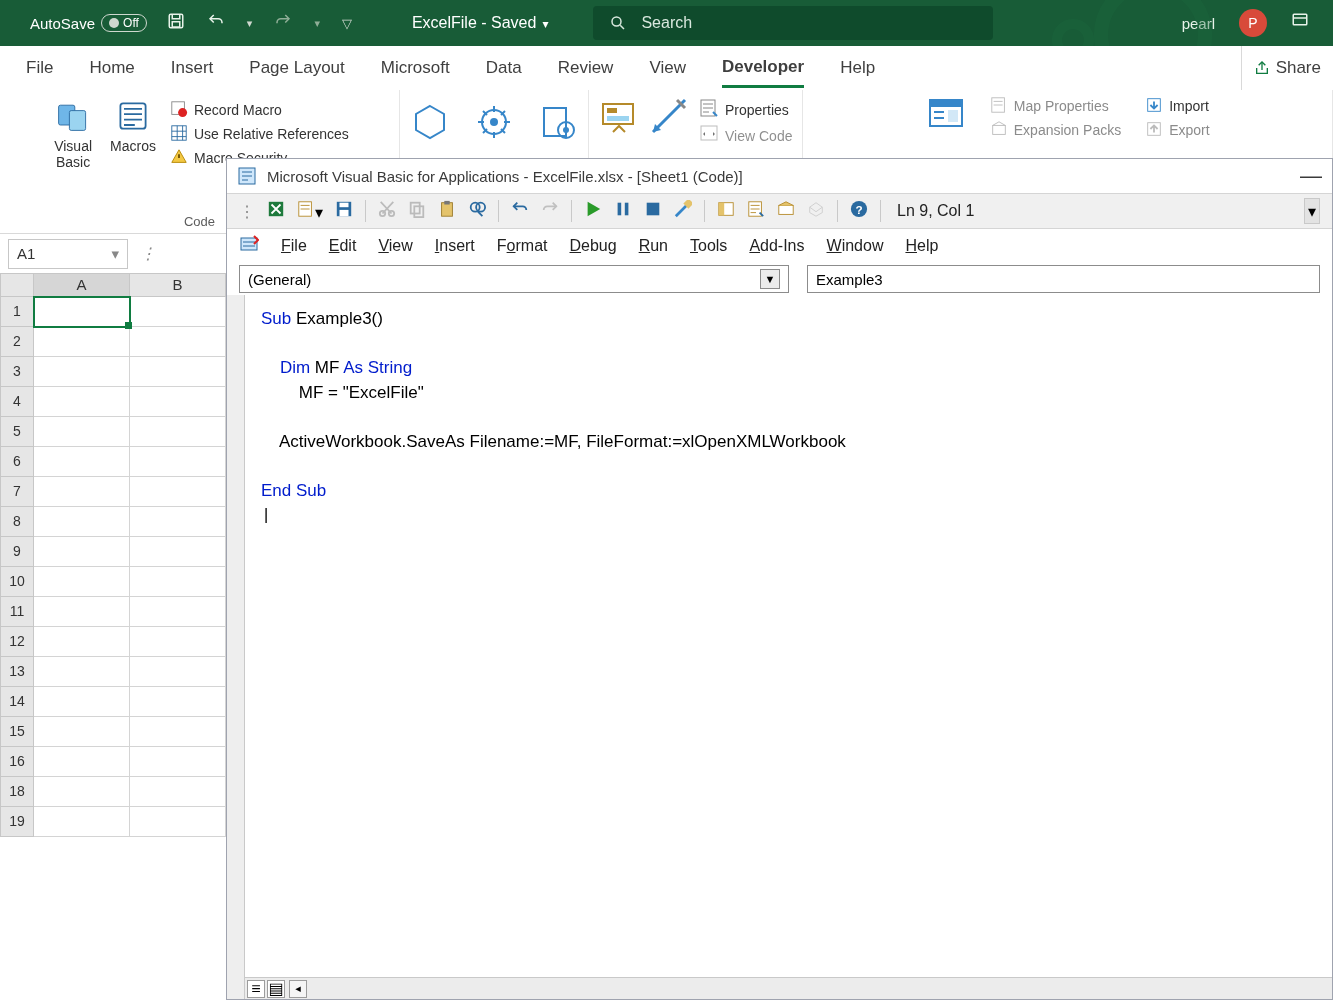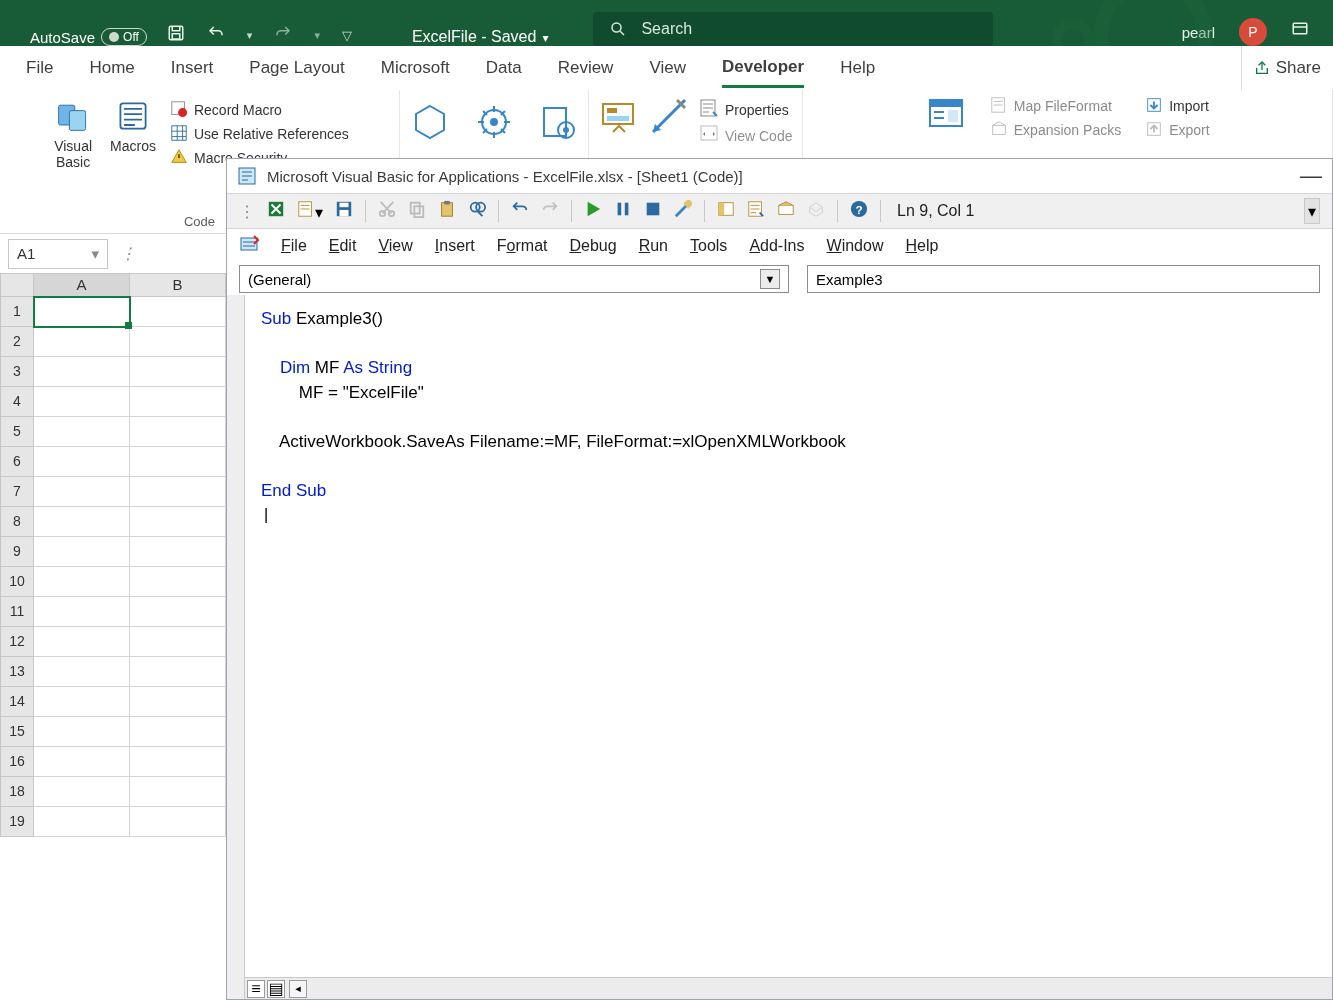--- a/index.html
+++ b/index.html
@@ -1,19 +1,19 @@
 <!DOCTYPE html>
 <html><head>
 <meta charset="utf-8">
 <style>
 * { margin: 0; padding: 0; box-sizing: border-box; font-family: "Segoe UI", Arial, sans-serif; }
 body { width: 1333px; height: 1000px; overflow: hidden; background: #fff; position: relative; }
 
 
-.titlebar { height: 46px; background: #185c37; color: #fff; display: flex; align-items: flex-end; }
+.titlebar { height: 46px; background: #185c37; color: #fff; display: flex; align-items: center; }
 .autosave { margin-left: 30px; font-size: 15px; }
 .autosave-toggle { display: inline-flex; align-items: center; border: 1px solid #cfd8cf; border-radius: 14px; padding: 1px 7px; margin-left: 6px; font-size: 12px; }
 .autosave-dot { width: 10px; height: 10px; background: #cfd8cf; border-radius: 50%; margin-right: 4px; }
 .qat { display: flex; gap: 22px; margin-left: 20px; align-items: center; }
 .qat svg { width: 18px; height: 18px; }
 .doc-title { margin-left: 60px; font-size: 16px; }
 .doc-title .dd { font-size: 12px; margin-left: 6px; }
 .searchbox { margin-left: 45px; background: #0f4b2c; border-radius: 4px; height: 34px; width: 400px; display: flex; align-items: center; padding: 0 16px; gap: 14px; color: #d9e8de; font-size: 16px; }
 .searchbox svg { width: 18px; height: 18px; }
 .user-area { margin-left: auto; display: flex; align-items: center; gap: 24px; padding-right: 24px; }
@@ -35,21 +35,21 @@
 .big-btn svg { width: 36px; height: 36px; }
 .mini-col { display: flex; flex-direction: column; gap: 6px; font-size: 14px; color: #333; }
 .mini-item { display: flex; align-items: flex-end; gap: 6px; }
 .mini-item svg { width: 18px; height: 18px; }
 .addins-row { display: flex; gap: 24px; padding-top: 6px; }
 .ctrls-group .mini-item svg { width: 20px; height: 20px; }
 .xml-row { display: flex; gap: 24px; align-items: flex-start; }
 
 
 .namebar { height: 40px; border-bottom: 1px solid #d9d9d9; display: flex; align-items: center; background: #fff; }
-.namebox { width: 100px; height: 30px; margin-left: 8px; background: #fff; border: 1px solid #c7c7c7; display: flex; align-items: center; padding: 0 8px; font-size: 15px; color: #333; position: relative; }
+.namebox { width: 120px; height: 30px; margin-left: 8px; background: #fff; border: 1px solid #c7c7c7; display: flex; align-items: center; padding: 0 8px; font-size: 15px; color: #333; position: relative; }
 .namebox .dd { margin-left: auto; color: #888; }
 .fx-cell { width: 40px; text-align: center; color: #888; font-style: italic; }
 
 
 .grid { position: absolute; left: 0; top: 273px; bottom: 0; width: 230px; background: #fff; font-size: 14px; color: #333; }
 .col-headers { display: flex; height: 24px; background: #e6e6e6; }
 .corner { width: 34px; border: 1px solid #c7c7c7; background: #e6e6e6; }
 .col-h { flex: none; width: 96px; border: 1px solid #c7c7c7; border-left: none; text-align: center; font-size: 15px; color: #333; line-height: 22px; }
 .col-h.colA { background: #d6d6d6; }
 .row { display: flex; height: 30px; }
@@ -257,21 +257,21 @@
             <rect x="4" y="4" width="32" height="7" fill="#3686c9"></rect>
             <path d="M8 16h10M8 22h10" stroke="#3686c9" stroke-width="2"></path>
             <rect x="22" y="14" width="10" height="12" fill="#d2e8f7"></rect>
           </svg></span>
       <div class="mini-col" style="color:#8b8b8b">
         <div class="mini-item">
             <svg viewBox="0 0 20 20">
               <rect x="2" y="2" width="14" height="16" fill="#fff" stroke="#bbb"></rect>
               <path d="M4 6h10M4 10h10" stroke="#bbb"></path>
             </svg>
-            <span>Map FileFormat</span>
+            <span>Map Properties</span>
           </div>
         <div class="mini-item">
             <svg viewBox="0 0 20 20">
               <rect x="3" y="6" width="14" height="10" fill="#fff" stroke="#bbb"></rect>
               <path d="M3 6l7-4 7 4" stroke="#bbb" fill="none"></path>
             </svg>
             <span>Expansion Packs</span>
           </div>
       </div>
       <div class="mini-col">

